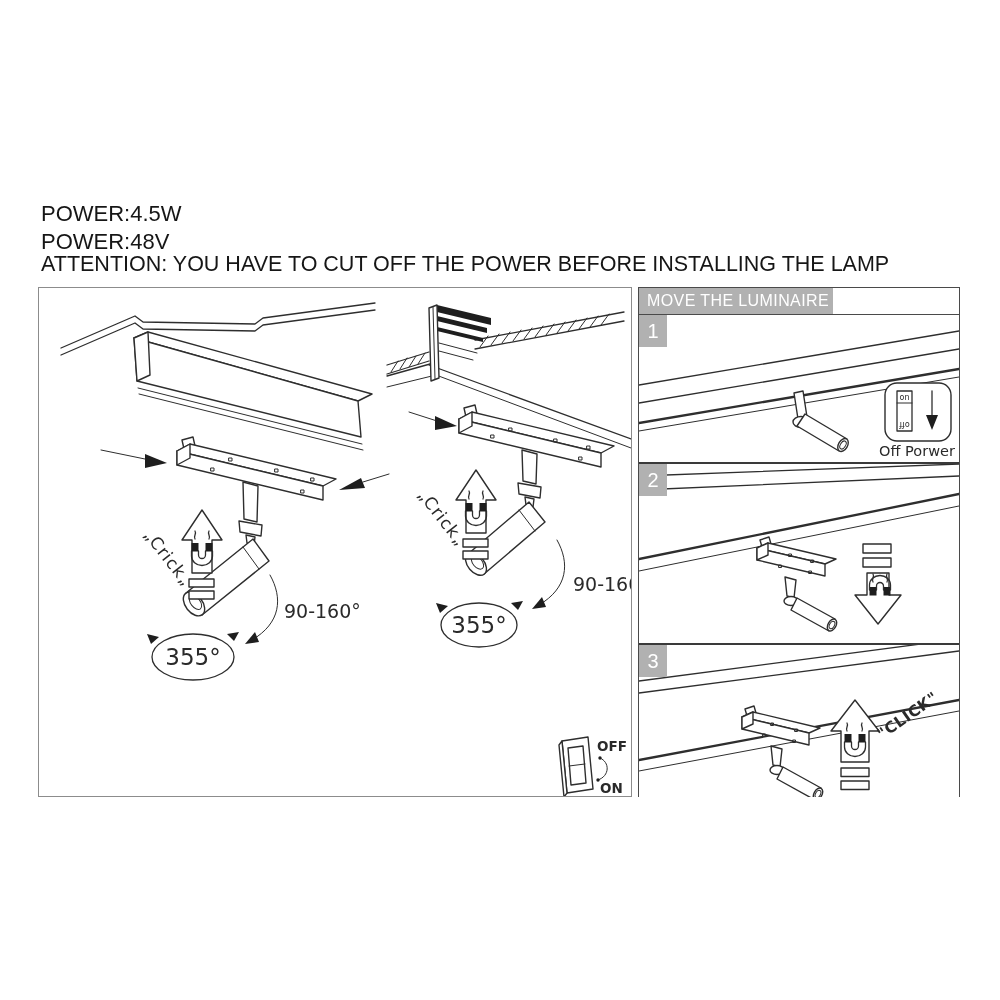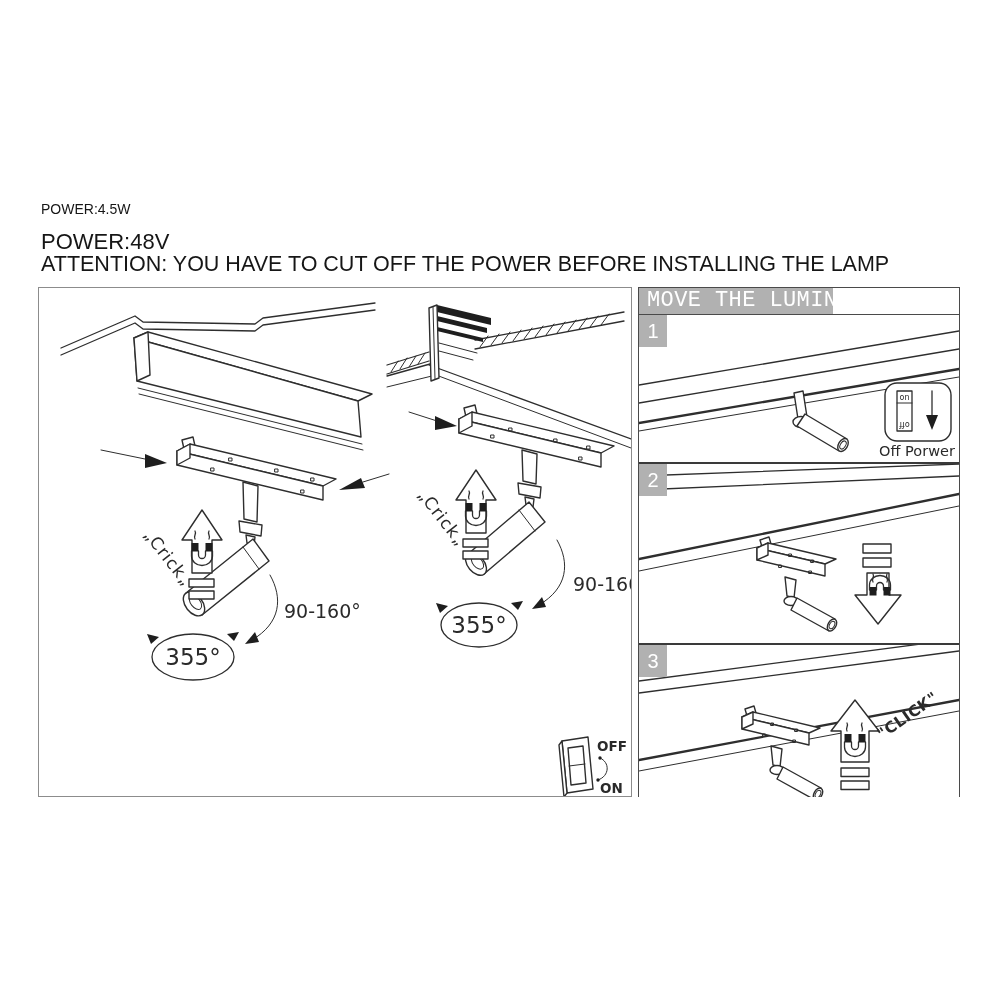--- a/index.html
+++ b/index.html
@@ -1,28 +1,28 @@
 <!DOCTYPE html>
 <html><head>
 <meta charset="utf-8">
 <style>
   html,body{margin:0;padding:0;background:#ffffff;}
   .page{position:relative;width:1000px;height:1000px;background:#fff;overflow:hidden;
         font-family:"Liberation Sans",sans-serif;color:#141414;}
   .hdr-line{position:absolute;left:41px;white-space:nowrap;color:#161616;}
-  #hdr-power{top:201px;font-size:14px;}
+  #hdr-power{top:201px;font-size:22px;}
   #hdr-input{top:229px;font-size:22px;}
   #hdr-attention{top:252px;font-size:21.5px;}
   .main-box{position:absolute;left:38px;top:287px;width:594px;height:510px;
             border:1px solid #8c8c8c;box-sizing:border-box;background:#fff;}
   .side-panel{position:absolute;left:638px;top:287px;width:322px;height:510px;
               border:1px solid #4a4a4a;box-sizing:border-box;background:#fff;}
   .title-row{height:26px;display:flex;border-bottom:1px solid #4a4a4a;}
-  .title-label{width:186px;background:#b1b1b1;color:#fff;font-size:22px;
-               line-height:26px;padding-left:8px;letter-spacing:.4px;white-space:nowrap;font-family:Liberation Mono, monospace;}
+  .title-label{width:186px;background:#b1b1b1;color:#fff;font-size:16px;
+               line-height:26px;padding-left:8px;letter-spacing:.4px;white-space:nowrap;}
   .step{position:relative;background:#fff;}
   .step + .step{border-top:2px solid #3a3a3a;}
   #step-1{height:147px;}
   #step-2{height:179px;}
   #step-3{height:154px;}
   .badge{position:absolute;left:0;top:0;width:28px;height:32px;background:#b1b1b1;
          color:#fff;font-size:20px;display:flex;align-items:center;justify-content:center;z-index:2;}
   svg{display:block;}
   svg text{font-family:"DejaVu Sans","Liberation Sans",sans-serif;fill:#2a2a2a;}
   .ln{fill:none;stroke:#2e2e2e;stroke-width:1.3;stroke-linejoin:round;stroke-linecap:round;}

